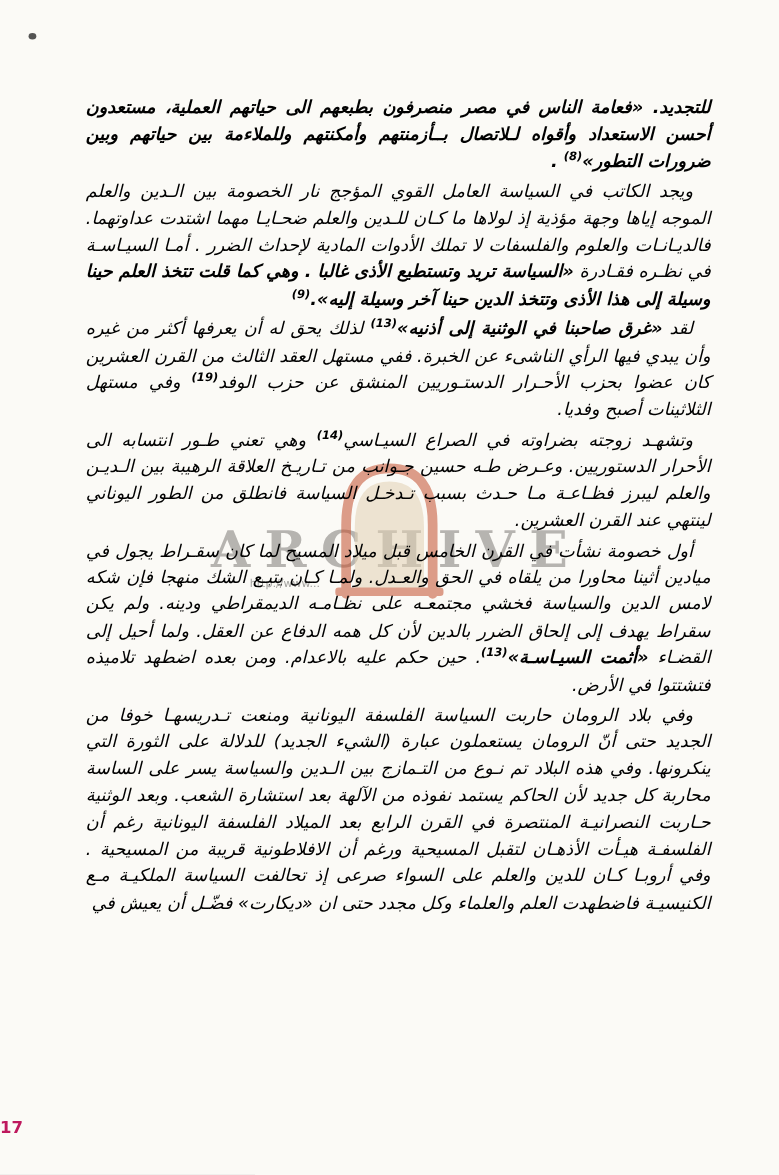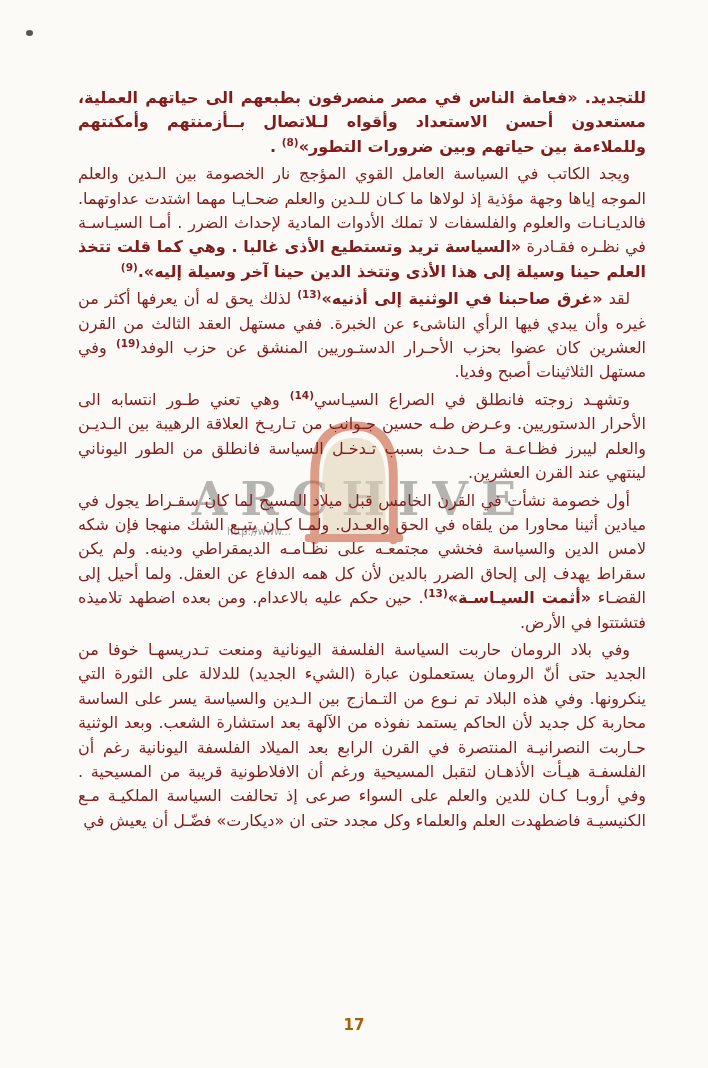--- a/index.html
+++ b/index.html
@@ -16,22 +16,23 @@
   }
   
   .text-block{
     position:absolute;
     top:86px;right:62px;
     width:568px;
     direction:rtl;
     text-align:justify;
     font-size:16px;
     line-height:24.4px;
-    color:#7f1d1d;
+    color:#000000;
     z-index:2;
+    font-style:italic;
   }
   .para{margin:0 0 3px 0;}
   .para.indent{text-indent:16px;}
   .para.lead{font-weight:bold;letter-spacing:.1px;}
   .bold{font-weight:bold;}
   sup.fn{
     font-size:10.5px;
     font-weight:bold;
     line-height:0;
     vertical-align:super;
@@ -61,24 +62,24 @@
     font-size:10px;
     color:rgba(130,128,125,.75);
     margin-top:0;
     transform:translateX(-95px);
   }
   
   .page-number{
     position:absolute;
     bottom:34px;left:0;
     width:100%;
-    text-align:center;
+    text-align:left;
     font-size:15px;
     font-weight:bold;
-    color:#a16207;
+    color:#be185d;
     z-index:2;
   }
   
   .speck{
     position:absolute;top:30px;left:26px;
     width:7px;height:6px;border-radius:50%;
     background:#2a2a2a;opacity:.8;z-index:2;
   }
 </style>
 </head>
@@ -97,20 +98,20 @@
       </svg>
     </div>
     <div class="wm-text">ARCHIVE</div>
     <div class="wm-url">http://www...</div>
   </div>
 
   <div class="text-block">
       <p class="para lead"><span class="bold">للتجديد. «فعامة الناس في مصر منصرفون بطبعهم الى حياتهم العملية، مستعدون أحسن الاستعداد وأقواه لـلاتصال بــأزمنتهم وأمكنتهم وللملاءمة بين حياتهم وبين ضرورات التطور»</span><sup class="fn">(8)</sup><span class="bold"> .</span></p>
       <p class="para indent"><span>ويجد الكاتب في السياسة العامل القوي المؤجج نار الخصومة بين الـدين والعلم الموجه إياها وجهة مؤذية إذ لولاها ما كـان للـدين والعلم ضحـايـا مهما اشتدت عداوتهما. فالديـانـات والعلوم والفلسفات لا تملك الأدوات المادية لإحداث الضرر . أمـا السيـاسـة في نظـره فقـادرة </span><span class="bold">«السياسة تريد وتستطيع الأذى غالبا . وهي كما قلت تتخذ العلم حينا وسيلة إلى هذا الأذى وتتخذ الدين حينا آخر وسيلة إليه».</span><sup class="fn">(9)</sup></p>
       <p class="para indent"><span>لقد </span><span class="bold">«غرق صاحبنا في الوثنية إلى أذنيه»</span><sup class="fn">(13)</sup><span> لذلك يحق له أن يعرفها أكثر من غيره وأن يبدي فيها الرأي الناشىء عن الخبرة. ففي مستهل العقد الثالث من القرن العشرين كان عضوا بحزب الأحـرار الدستـوريين المنشق عن حزب الوفد</span><sup class="fn">(19)</sup><span> وفي مستهل الثلاثينات أصبح وفديا.</span></p>
-      <p class="para indent"><span>وتشهـد زوجته فانطلق في الصراع السيـاسي</span><sup class="fn">(14)</sup><span> وهي تعني طـور انتسابه الى الأحرار الدستوريين. وعـرض طـه حسين جـوانب من تـاريـخ العلاقة الرهيبة بين الـديـن والعلم ليبرز فظـاعـة مـا حـدث بسبب تـدخـل السياسة فانطلق من الطور اليوناني لينتهي عند القرن العشرين.</span></p>
+      <p class="para indent"><span>وتشهـد زوجته بضراوته في الصراع السيـاسي</span><sup class="fn">(14)</sup><span> وهي تعني طـور انتسابه الى الأحرار الدستوريين. وعـرض طـه حسين جـوانب من تـاريـخ العلاقة الرهيبة بين الـديـن والعلم ليبرز فظـاعـة مـا حـدث بسبب تـدخـل السياسة فانطلق من الطور اليوناني لينتهي عند القرن العشرين.</span></p>
       <p class="para indent"><span>أول خصومة نشأت في القرن الخامس قبل ميلاد المسيح لما كان سقـراط يجول في ميادين أثينا محاورا من يلقاه في الحق والعـدل. ولمـا كـان يتبـع الشك منهجا فإن شكه لامس الدين والسياسة فخشي مجتمعـه على نظـامـه الديمقراطي ودينه. ولم يكن سقراط يهدف إلى إلحاق الضرر بالدين لأن كل همه الدفاع عن العقل. ولما أحيل إلى القضـاء </span><span class="bold">«أثمت السيـاسـة»</span><sup class="fn">(13)</sup><span>. حين حكم عليه بالاعدام. ومن بعده اضطهد تلاميذه فتشتتوا في الأرض.</span></p>
       <p class="para indent"><span>وفي بلاد الرومان حاربت السياسة الفلسفة اليونانية ومنعت تـدريسهـا خوفا من الجديد حتى أنّ الرومان يستعملون عبارة (الشيء الجديد) للدلالة على الثورة التي ينكرونها. وفي هذه البلاد تم نـوع من التـمازج بين الـدين والسياسة يسر على الساسة محاربة كل جديد لأن الحاكم يستمد نفوذه من الآلهة بعد استشارة الشعب. وبعد الوثنية حـاربت النصرانيـة المنتصرة في القرن الرابع بعد الميلاد الفلسفة اليونانية رغم أن الفلسفـة هيـأت الأذهـان لتقبل المسيحية ورغم أن الافلاطونية قريبة من المسيحية . وفي أروبـا كـان للدين والعلم على السواء صرعى إذ تحالفت السياسة الملكيـة مـع الكنيسيـة فاضطهدت العلم والعلماء وكل مجدد حتى ان «ديكارت» فضّـل أن يعيش في</span></p>
     </div>
 
   <div class="page-number">17</div>
 
 </div>
 
 </body></html>

